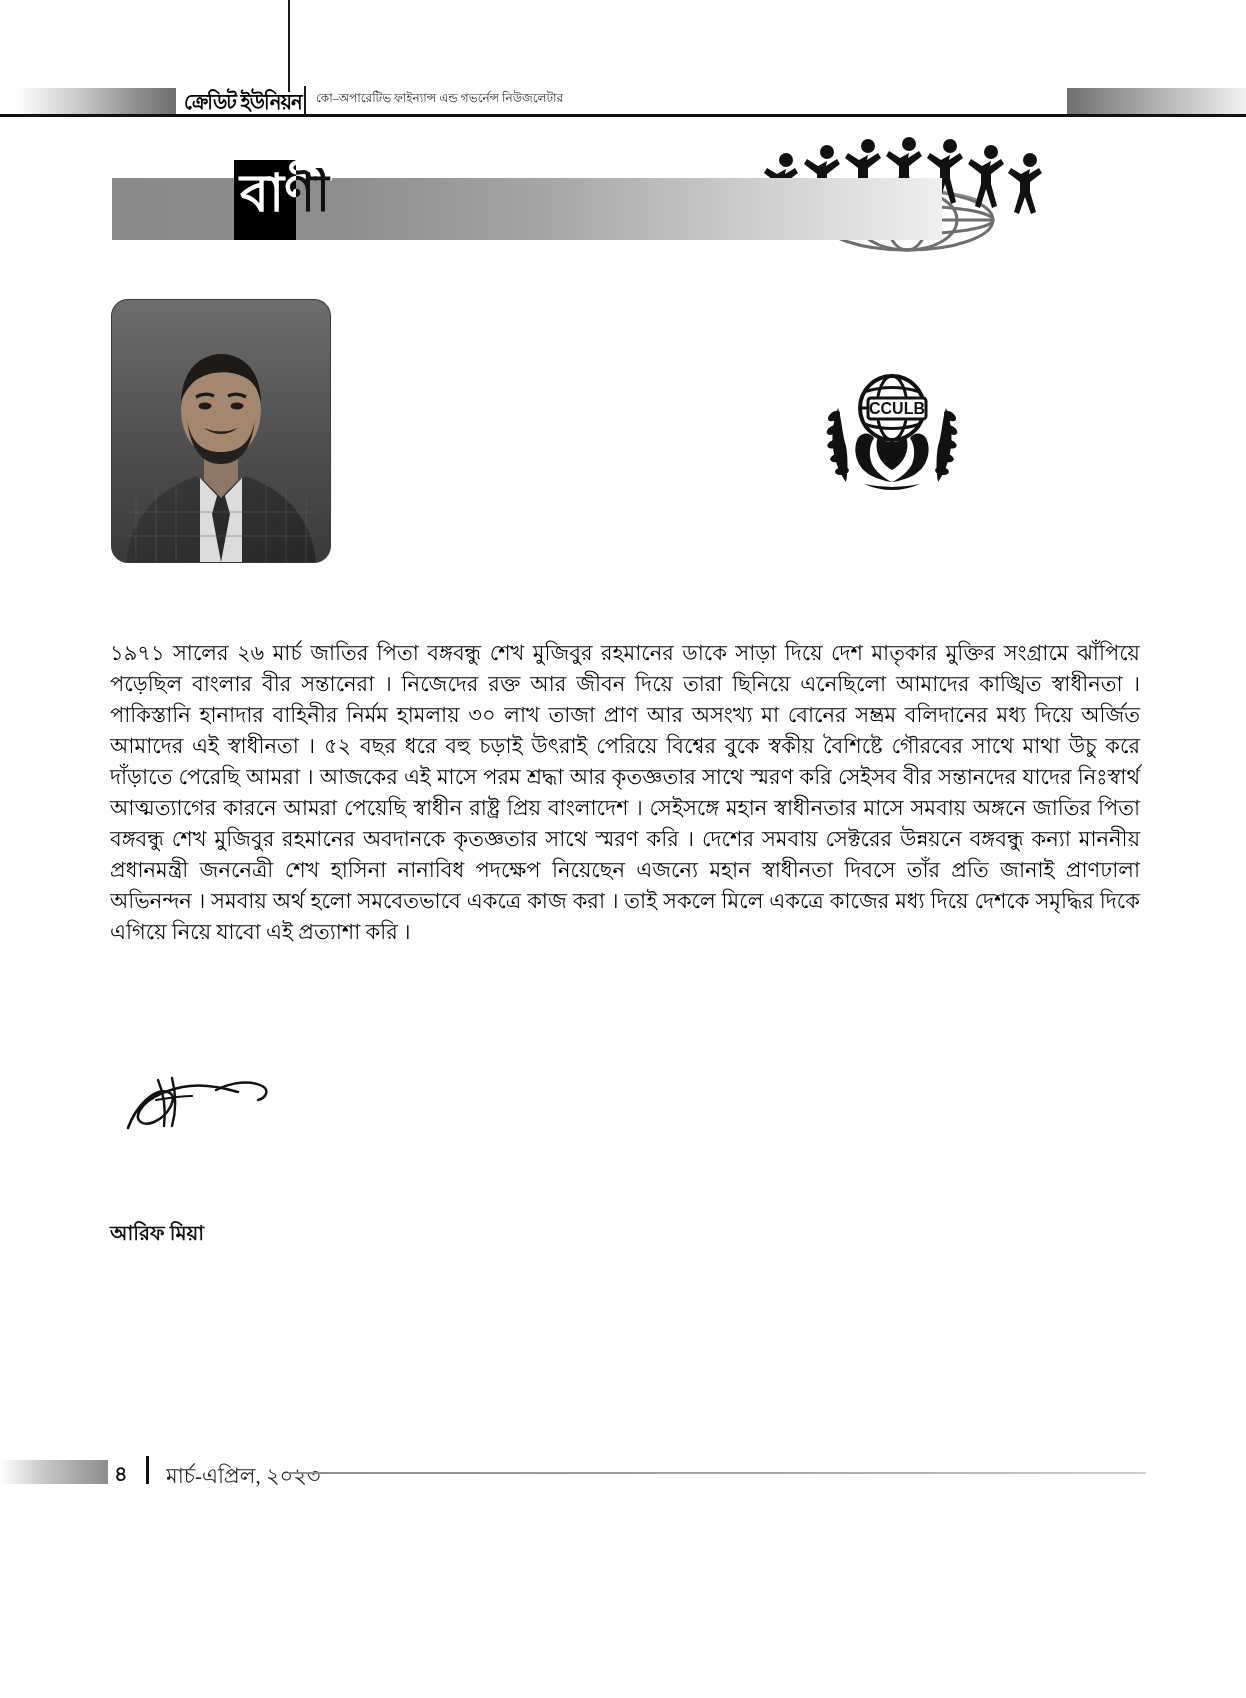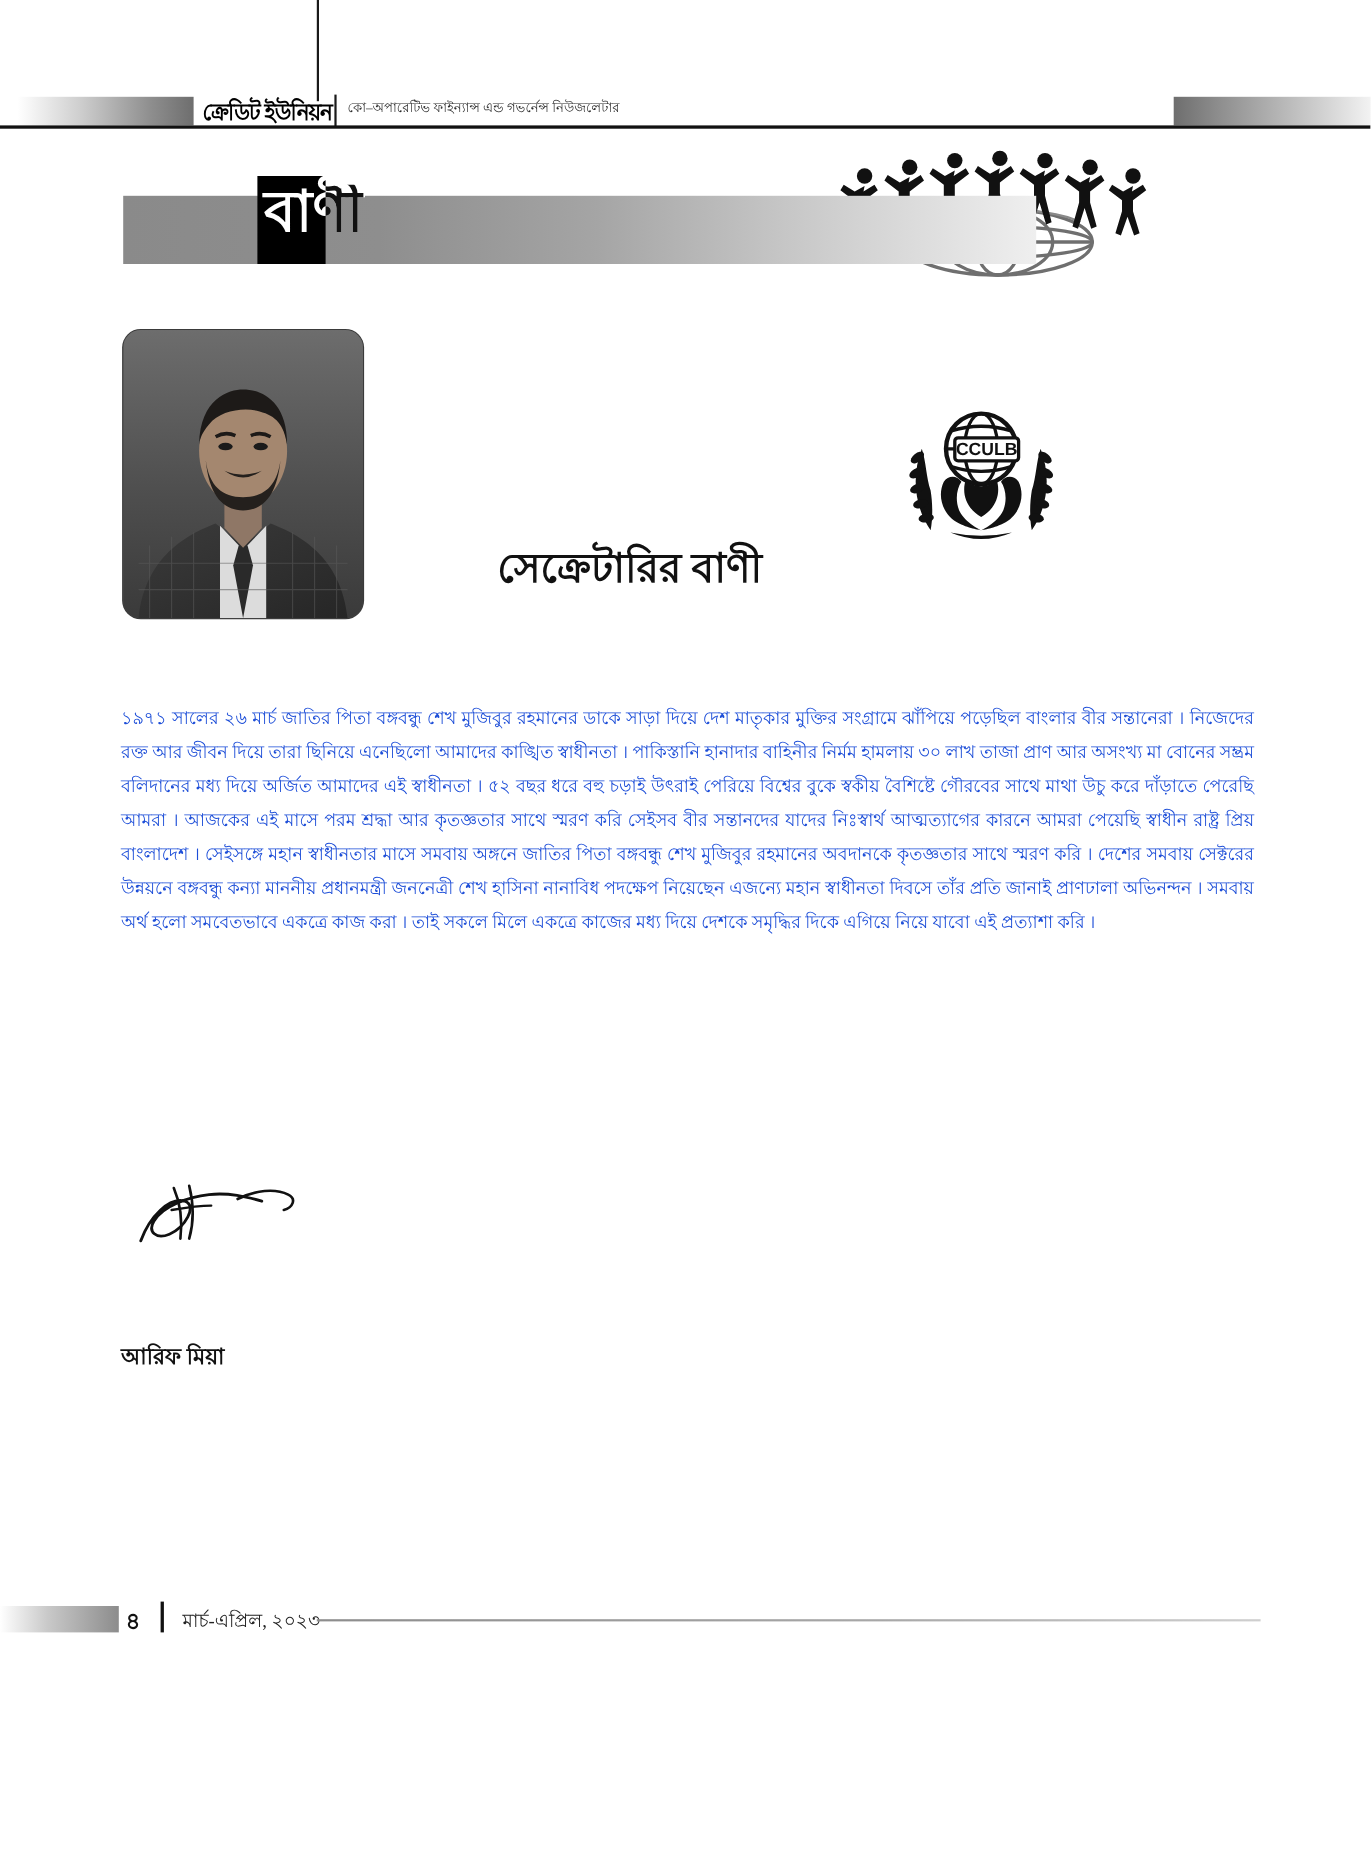--- a/index.html
+++ b/index.html
@@ -184,25 +184,25 @@
 
   
   .body-copy {
     position: absolute;
     left: 110px;
     top: 638px;
     width: 1030px;
   }
   .body-copy p {
     margin: 0 0 14px 0;
-    font-size: 16px;
+    font-size: 21px;
     line-height: 31px;
     text-align: justify;
     text-justify: inter-word;
-    color: #1d4ed8;
+    color: #000000;
     font-family: "Liberation Serif", serif;
   }
 
   
   .signature {
     position: absolute;
     left: 120px;
     top: 1072px;
     width: 180px;
     height: 70px;
@@ -241,21 +241,21 @@
     left: 146px;
     top: 1456px;
     width: 3px;
     height: 28px;
     background: #111;
   }
   .footer-issue {
     position: absolute;
     left: 166px;
     top: 1460px;
-    font-size: 17px;
+    font-size: 21px;
     color: #222;
     white-space: nowrap;
     font-family: "Liberation Serif", serif;
   }
   .footer-rule {
     position: absolute;
     left: 288px;
     top: 1472px;
     width: 858px;
     height: 2px;
@@ -415,21 +415,20 @@
       <text x="85" y="50" font-family="Liberation Sans, sans-serif" font-size="16" font-weight="bold" text-anchor="middle" fill="#111">CCULB</text>
 
       <g fill="#111">
         <path d="M46 74 C40 86 44 104 60 112 C70 117 80 118 80 118 C80 118 66 112 60 100 C56 90 58 80 62 74 C58 68 50 68 46 74 Z"></path>
         <path d="M114 74 C120 86 116 104 100 112 C90 117 80 118 80 118 C80 118 94 112 100 100 C104 90 102 80 98 74 C102 68 110 68 114 74 Z"></path>
         <path d="M66 72 C62 84 66 98 80 106 C94 98 98 84 94 72 C88 80 72 80 66 72 Z"></path>
       </g>
     </svg>
   </div>
 
-  <div class="section-heading">সেক্রেটারির বাণী</div>
 
   <div class="body-copy">
     <p>১৯৭১ সালের ২৬ মার্চ জাতির পিতা বঙ্গবন্ধু শেখ মুজিবুর রহমানের ডাকে সাড়া দিয়ে দেশ মাতৃকার মুক্তির সংগ্রামে ঝাঁপিয়ে পড়েছিল বাংলার বীর সন্তানেরা । নিজেদের রক্ত আর জীবন দিয়ে তারা ছিনিয়ে এনেছিলো আমাদের কাঙ্খিত স্বাধীনতা । পাকিস্তানি হানাদার বাহিনীর নির্মম হামলায় ৩০ লাখ তাজা প্রাণ আর অসংখ্য মা বোনের সম্ভ্রম বলিদানের মধ্য দিয়ে অর্জিত আমাদের এই স্বাধীনতা । ৫২ বছর ধরে বহু চড়াই উৎরাই পেরিয়ে বিশ্বের বুকে স্বকীয় বৈশিষ্টে গৌরবের সাথে মাথা উচু করে দাঁড়াতে পেরেছি আমরা । আজকের এই মাসে পরম শ্রদ্ধা আর কৃতজ্ঞতার সাথে স্মরণ করি সেইসব বীর সন্তানদের যাদের নিঃস্বার্থ আত্মত্যাগের কারনে আমরা পেয়েছি স্বাধীন রাষ্ট্র প্রিয় বাংলাদেশ । সেইসঙ্গে মহান স্বাধীনতার মাসে সমবায় অঙ্গনে জাতির পিতা বঙ্গবন্ধু শেখ মুজিবুর রহমানের অবদানকে কৃতজ্ঞতার সাথে স্মরণ করি । দেশের সমবায় সেক্টরের উন্নয়নে বঙ্গবন্ধু কন্যা মাননীয় প্রধানমন্ত্রী জননেত্রী শেখ হাসিনা নানাবিধ পদক্ষেপ নিয়েছেন এজন্যে মহান স্বাধীনতা দিবসে তাঁর প্রতি জানাই প্রাণঢালা অভিনন্দন । সমবায় অর্থ হলো সমবেতভাবে একত্রে কাজ করা । তাই সকলে মিলে একত্রে কাজের মধ্য দিয়ে দেশকে সমৃদ্ধির দিকে এগিয়ে নিয়ে যাবো এই প্রত্যাশা করি ।</p>
   </div>
 
   <div class="signature">
     <svg width="180" height="70" viewBox="0 0 180 70" xmlns="http://www.w3.org/2000/svg" aria-hidden="true">
       <g fill="none" stroke="#111" stroke-linecap="round">
         <path d="M8 56 C16 34 34 16 48 20 C60 24 48 44 34 50 C22 55 14 48 20 38 C28 24 52 16 70 14 C88 12 104 16 118 20" stroke-width="2.6"></path>
         <path d="M38 8 C44 22 46 38 44 54" stroke-width="2.4"></path>

